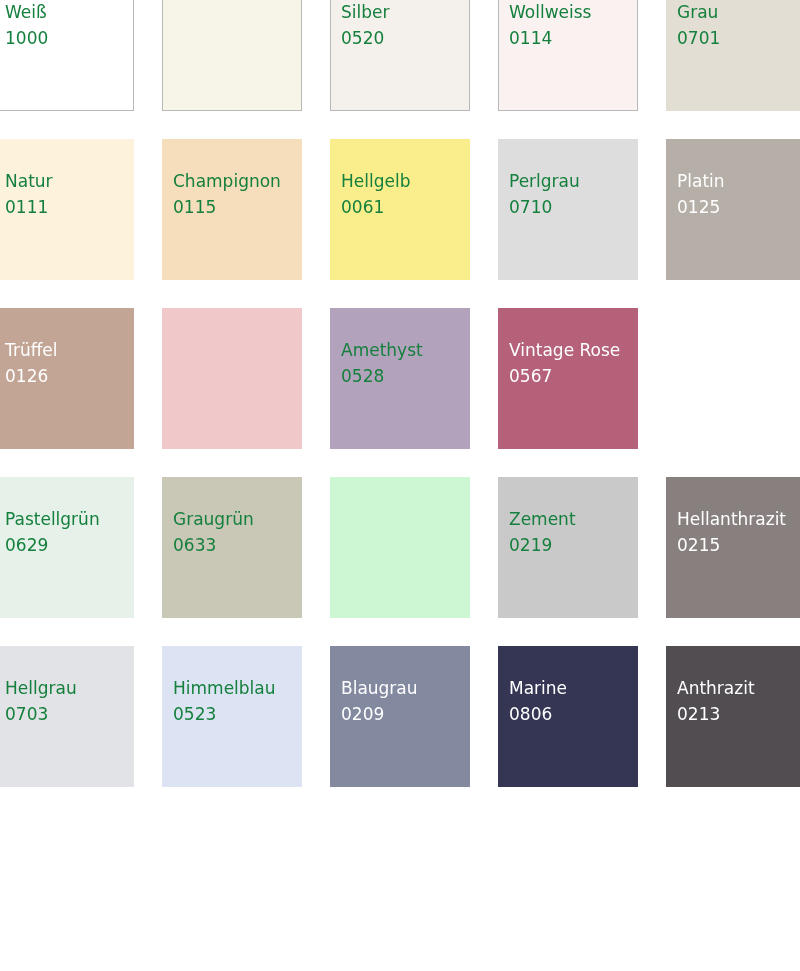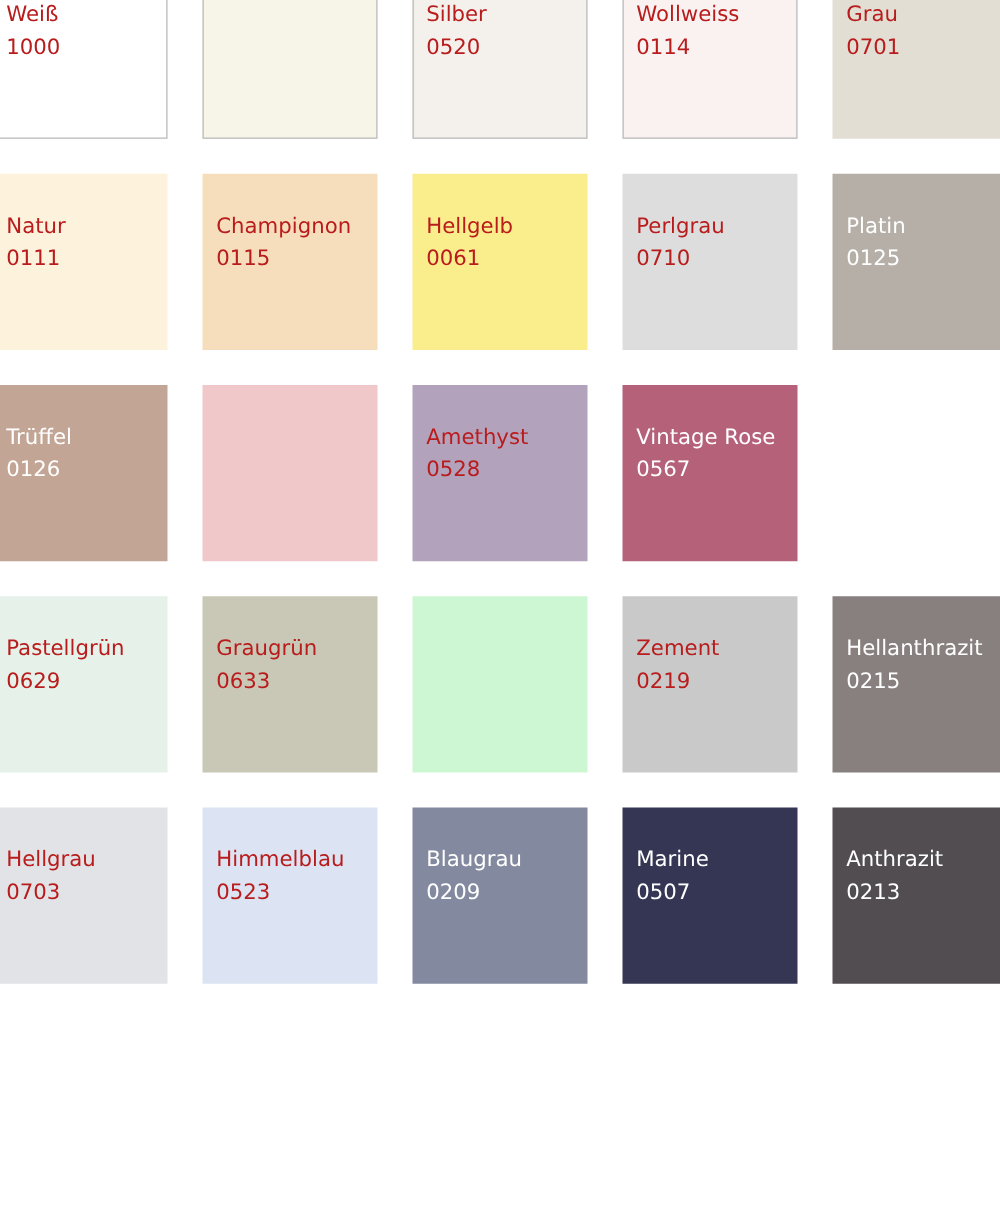--- a/index.html
+++ b/index.html
@@ -53,21 +53,21 @@
     border: 1px solid #b8b8b8;
   }
 
   .swatch-label {
     position: absolute;
     left: 11px;
     top: 29px;
     right: 6px;
     line-height: 26px;
     font-size: 17px;
-    color: #b91c1c;
+    color: #15803d;
     white-space: nowrap;
     pointer-events: none;
   }
 
   .swatch-label .swatch-name {
     display: block;
   }
 
   .swatch-label .swatch-code {
     display: block;
@@ -222,21 +222,21 @@
         <div class="swatch" style="background: rgb(131, 138, 160);"></div>
         <div class="swatch-label light-text">
           <span class="swatch-name">Blaugrau</span>
           <span class="swatch-code">0209</span>
         </div>
       </div>
       <div class="swatch-cell">
         <div class="swatch" style="background: rgb(52, 54, 84);"></div>
         <div class="swatch-label light-text">
           <span class="swatch-name">Marine</span>
-          <span class="swatch-code">0507</span>
+          <span class="swatch-code">0806</span>
         </div>
       </div>
       <div class="swatch-cell">
         <div class="swatch" style="background: rgb(81, 77, 81);"></div>
         <div class="swatch-label light-text">
           <span class="swatch-name">Anthrazit</span>
           <span class="swatch-code">0213</span>
         </div>
       </div>
     </div>

